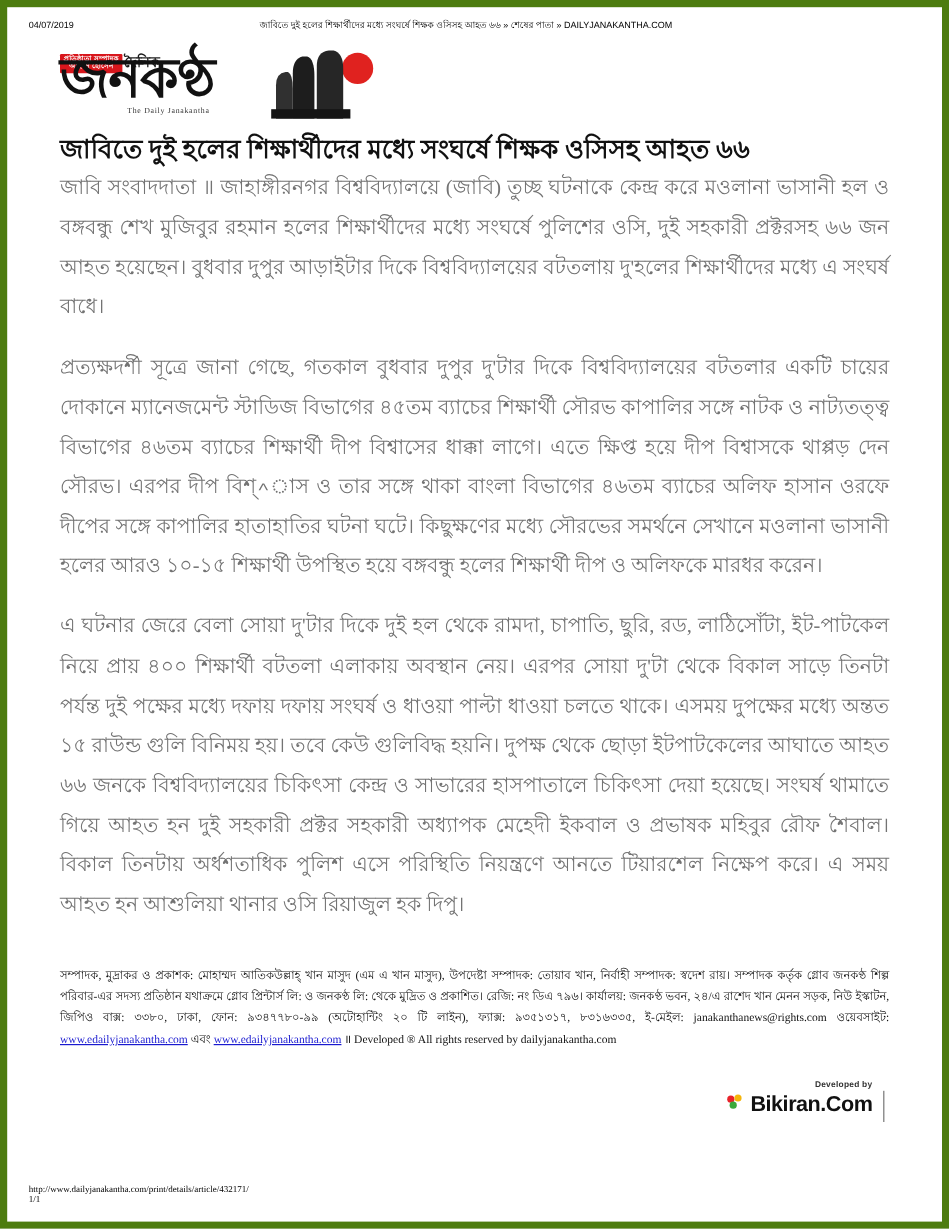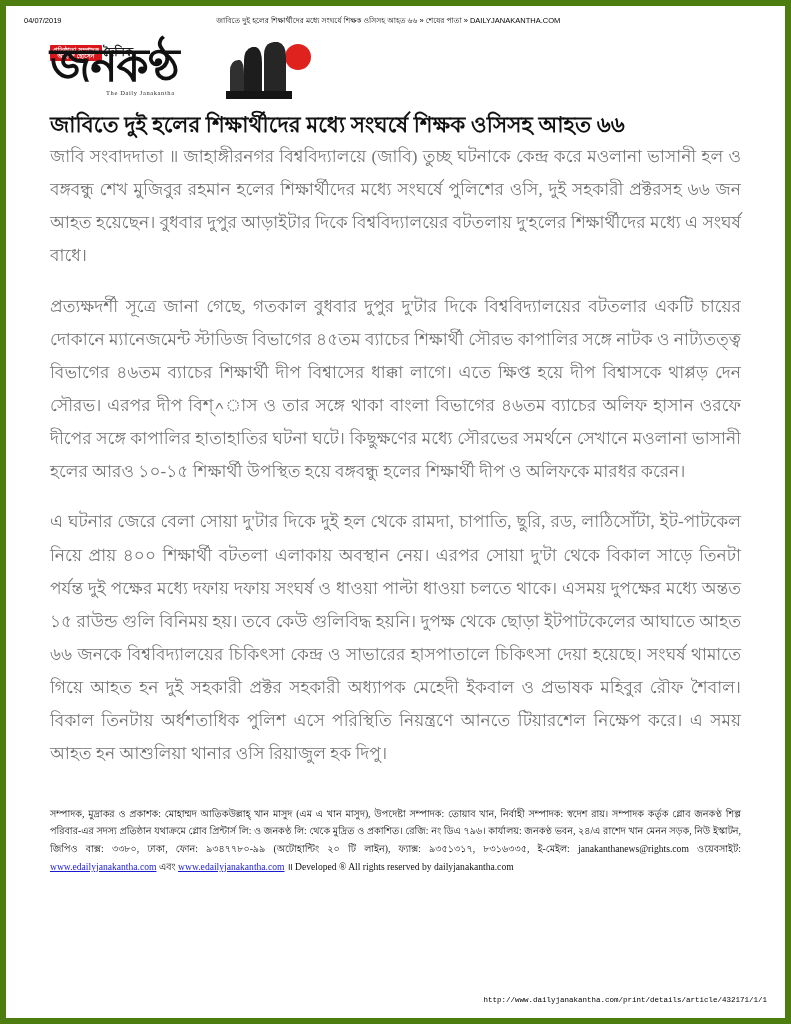--- a/index.html
+++ b/index.html
@@ -201,24 +201,25 @@
     background: #777;
   }
   
   .print-footer {
     position: absolute;
     left: 0;
     right: 0;
     bottom: 14px;
     padding: 0 18px;
     display: flex;
-    justify-content: flex-end;
-    font-family: Liberation Mono, monospace;
+    justify-content: space-between;
+    font-family: Liberation Serif, serif;
     font-size: 7.5px;
     color: #000;
+    flex-direction: column;
   }
   .print-footer .pf-url { word-break: break-all; }
 </style>
 </head>
 <body>
 
 <div class="page">
 
   <div class="print-header">
     <span class="ph-date">04/07/2019</span>
@@ -259,20 +260,34 @@
     <div class="imprint">
       <span>সম্পাদক, মুদ্রাকর ও প্রকাশক: মোহাম্মদ আতিকউল্লাহ্ খান মাসুদ (এম এ খান মাসুদ), উপদেষ্টা সম্পাদক: তোয়াব খান, নির্বাহী সম্পাদক: স্বদেশ রায়। সম্পাদক কর্তৃক গ্লোব জনকণ্ঠ শিল্প পরিবার-এর সদস্য প্রতিষ্ঠান যথাক্রমে গ্লোব প্রিন্টার্স লি: ও জনকণ্ঠ লি: থেকে মুদ্রিত ও প্রকাশিত। রেজি: নং ডিএ ৭৯৬। কার্যালয়: জনকণ্ঠ ভবন, ২৪/এ রাশেদ খান মেনন সড়ক, নিউ ইস্কাটন, জিপিও বাক্স: ৩৩৮০, ঢাকা, ফোন: ৯৩৪৭৭৮০-৯৯ (অটোহান্টিং ২০ টি লাইন), ফ্যাক্স: ৯৩৫১৩১৭, ৮৩১৬৩৩৫, ই-মেইল:</span>
       <span>janakanthanews@rights.com</span>
       <span>ওয়েবসাইট:</span>
       <a href="#">www.edailyjanakantha.com</a>
       <span>এবং</span>
       <a href="#">www.edailyjanakantha.com</a>
       <span>॥ Developed ® All rights reserved by dailyjanakantha.com</span>
     </div>
 
+    <div class="devblock">
+      <div class="devbox">
+        <div class="dev-by">Developed by</div>
+        <div class="dev-name">
+          <span class="bik-mark">
+            <span class="d-red"></span>
+            <span class="d-yellow"></span>
+            <span class="d-green"></span>
+          </span>
+          <span>Bikiran.Com</span>
+        </div>
+        <span class="bik-bar"></span>
+      </div>
+    </div>
 
   </div>
 
   <div class="print-footer">
     <span class="pf-url">http://www.dailyjanakantha.com/print/details/article/432171/</span>
     <span>1/1</span>
   </div>
 
 </div>
 

